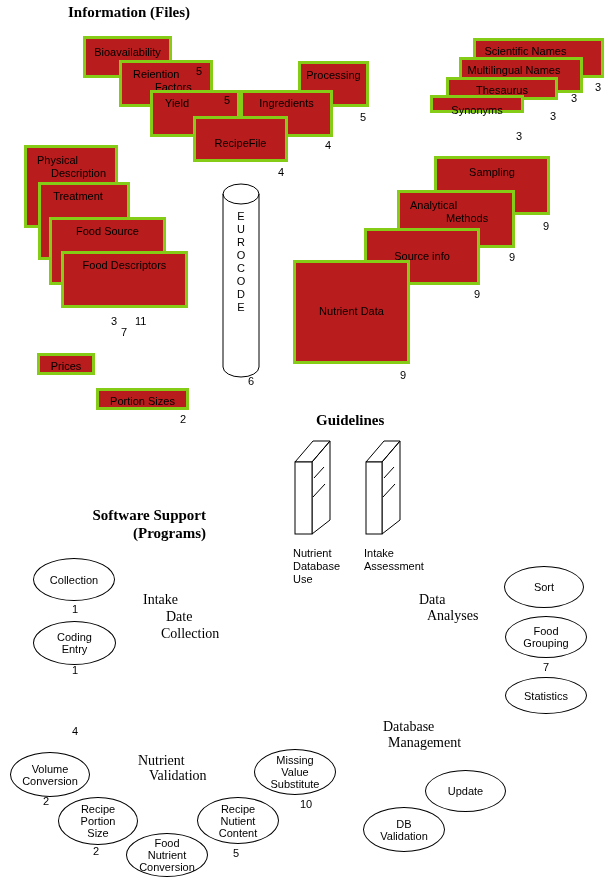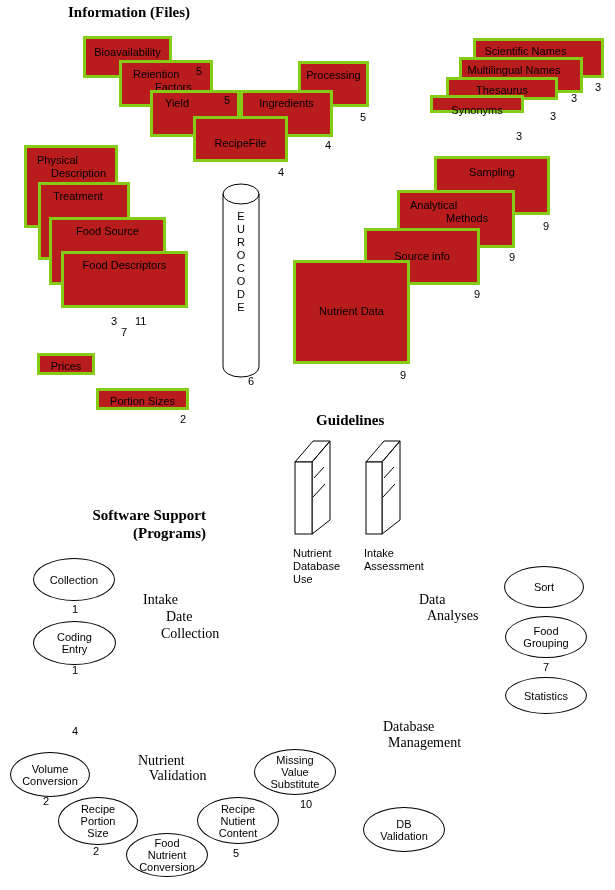--- a/index.html
+++ b/index.html
@@ -201,20 +201,23 @@
   <div class="ellipse" style="left:504px;top:566px;width:80px;height:42px;">
       <div>Sort</div>
     </div>
   <div class="ellipse" style="left:505px;top:616px;width:82px;height:42px;">
       <div>Food</div>
       <div>Grouping</div>
     </div>
   <div class="ellipse" style="left:505px;top:677px;width:82px;height:37px;">
       <div>Statistics</div>
     </div>
+  <div class="ellipse" style="left:425px;top:770px;width:81px;height:42px;">
+      <div>Update</div>
+    </div>
   <div class="ellipse" style="left:363px;top:807px;width:82px;height:45px;">
       <div>DB</div>
       <div>Validation</div>
     </div>
 
   <div class="num" style="left:196px;top:66px;">5</div>
   <div class="num" style="left:224px;top:95px;">5</div>
   <div class="num" style="left:360px;top:112px;">5</div>
   <div class="num" style="left:325px;top:140px;">4</div>
   <div class="num" style="left:278px;top:167px;">4</div>

